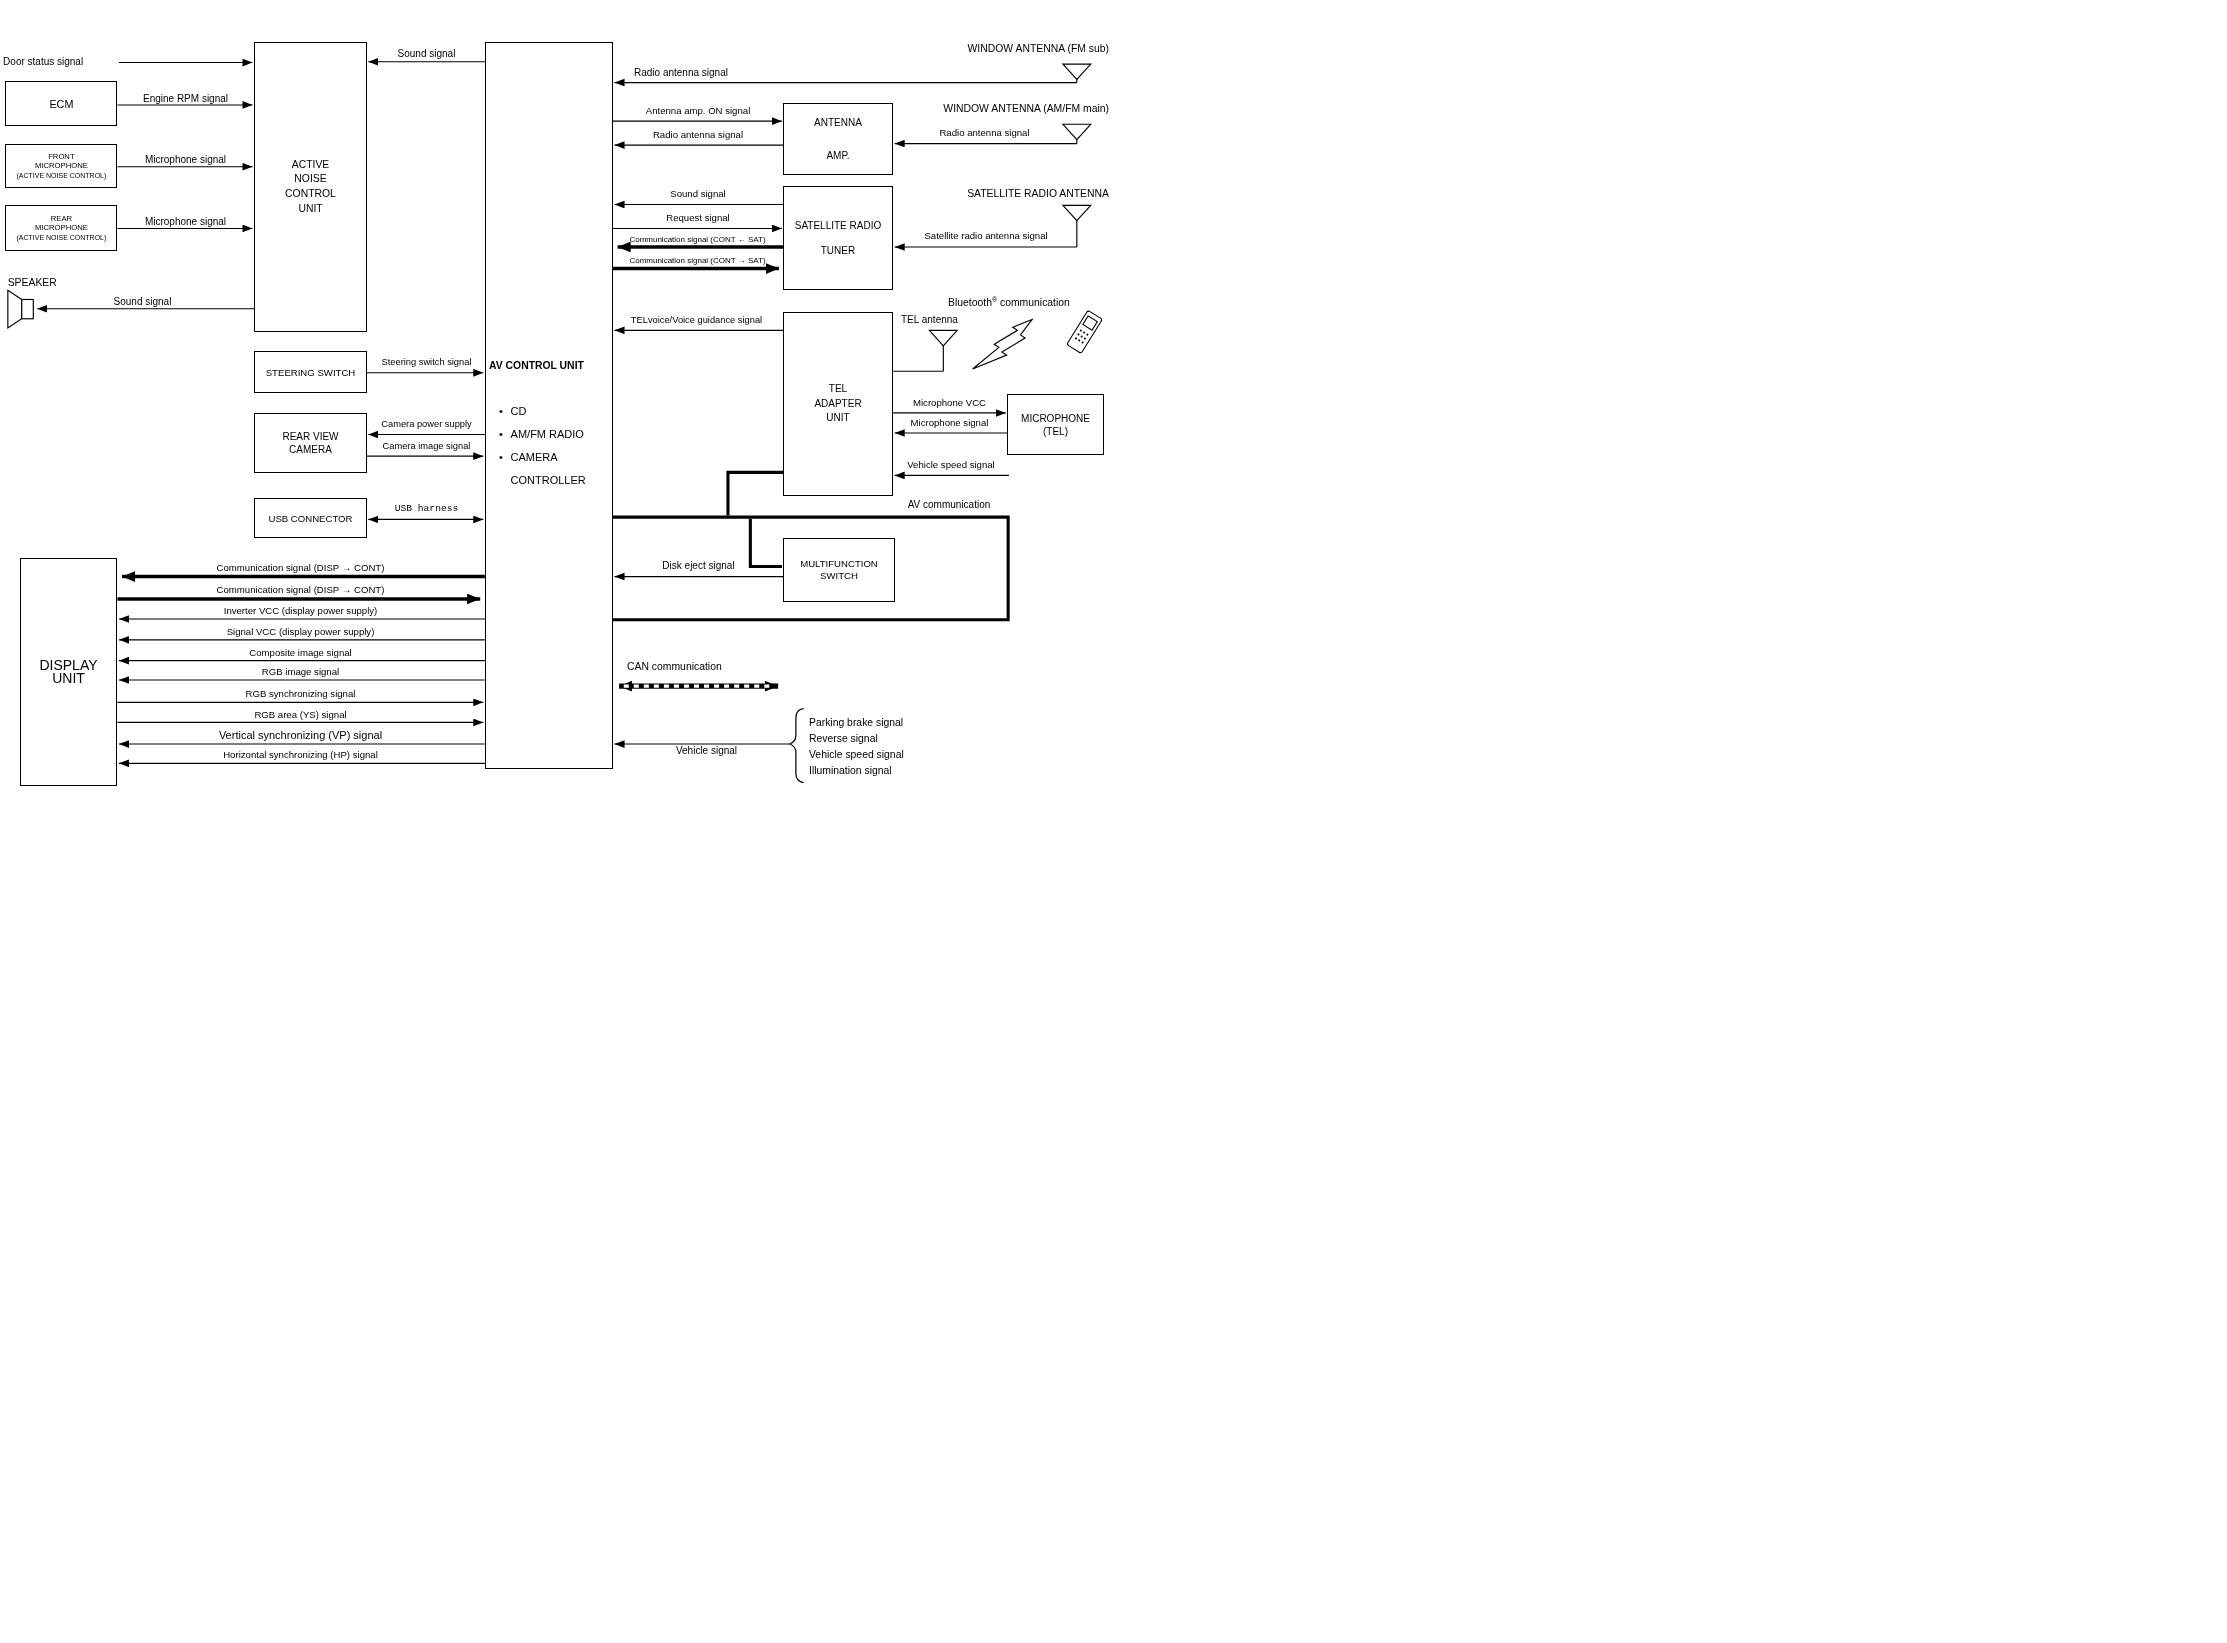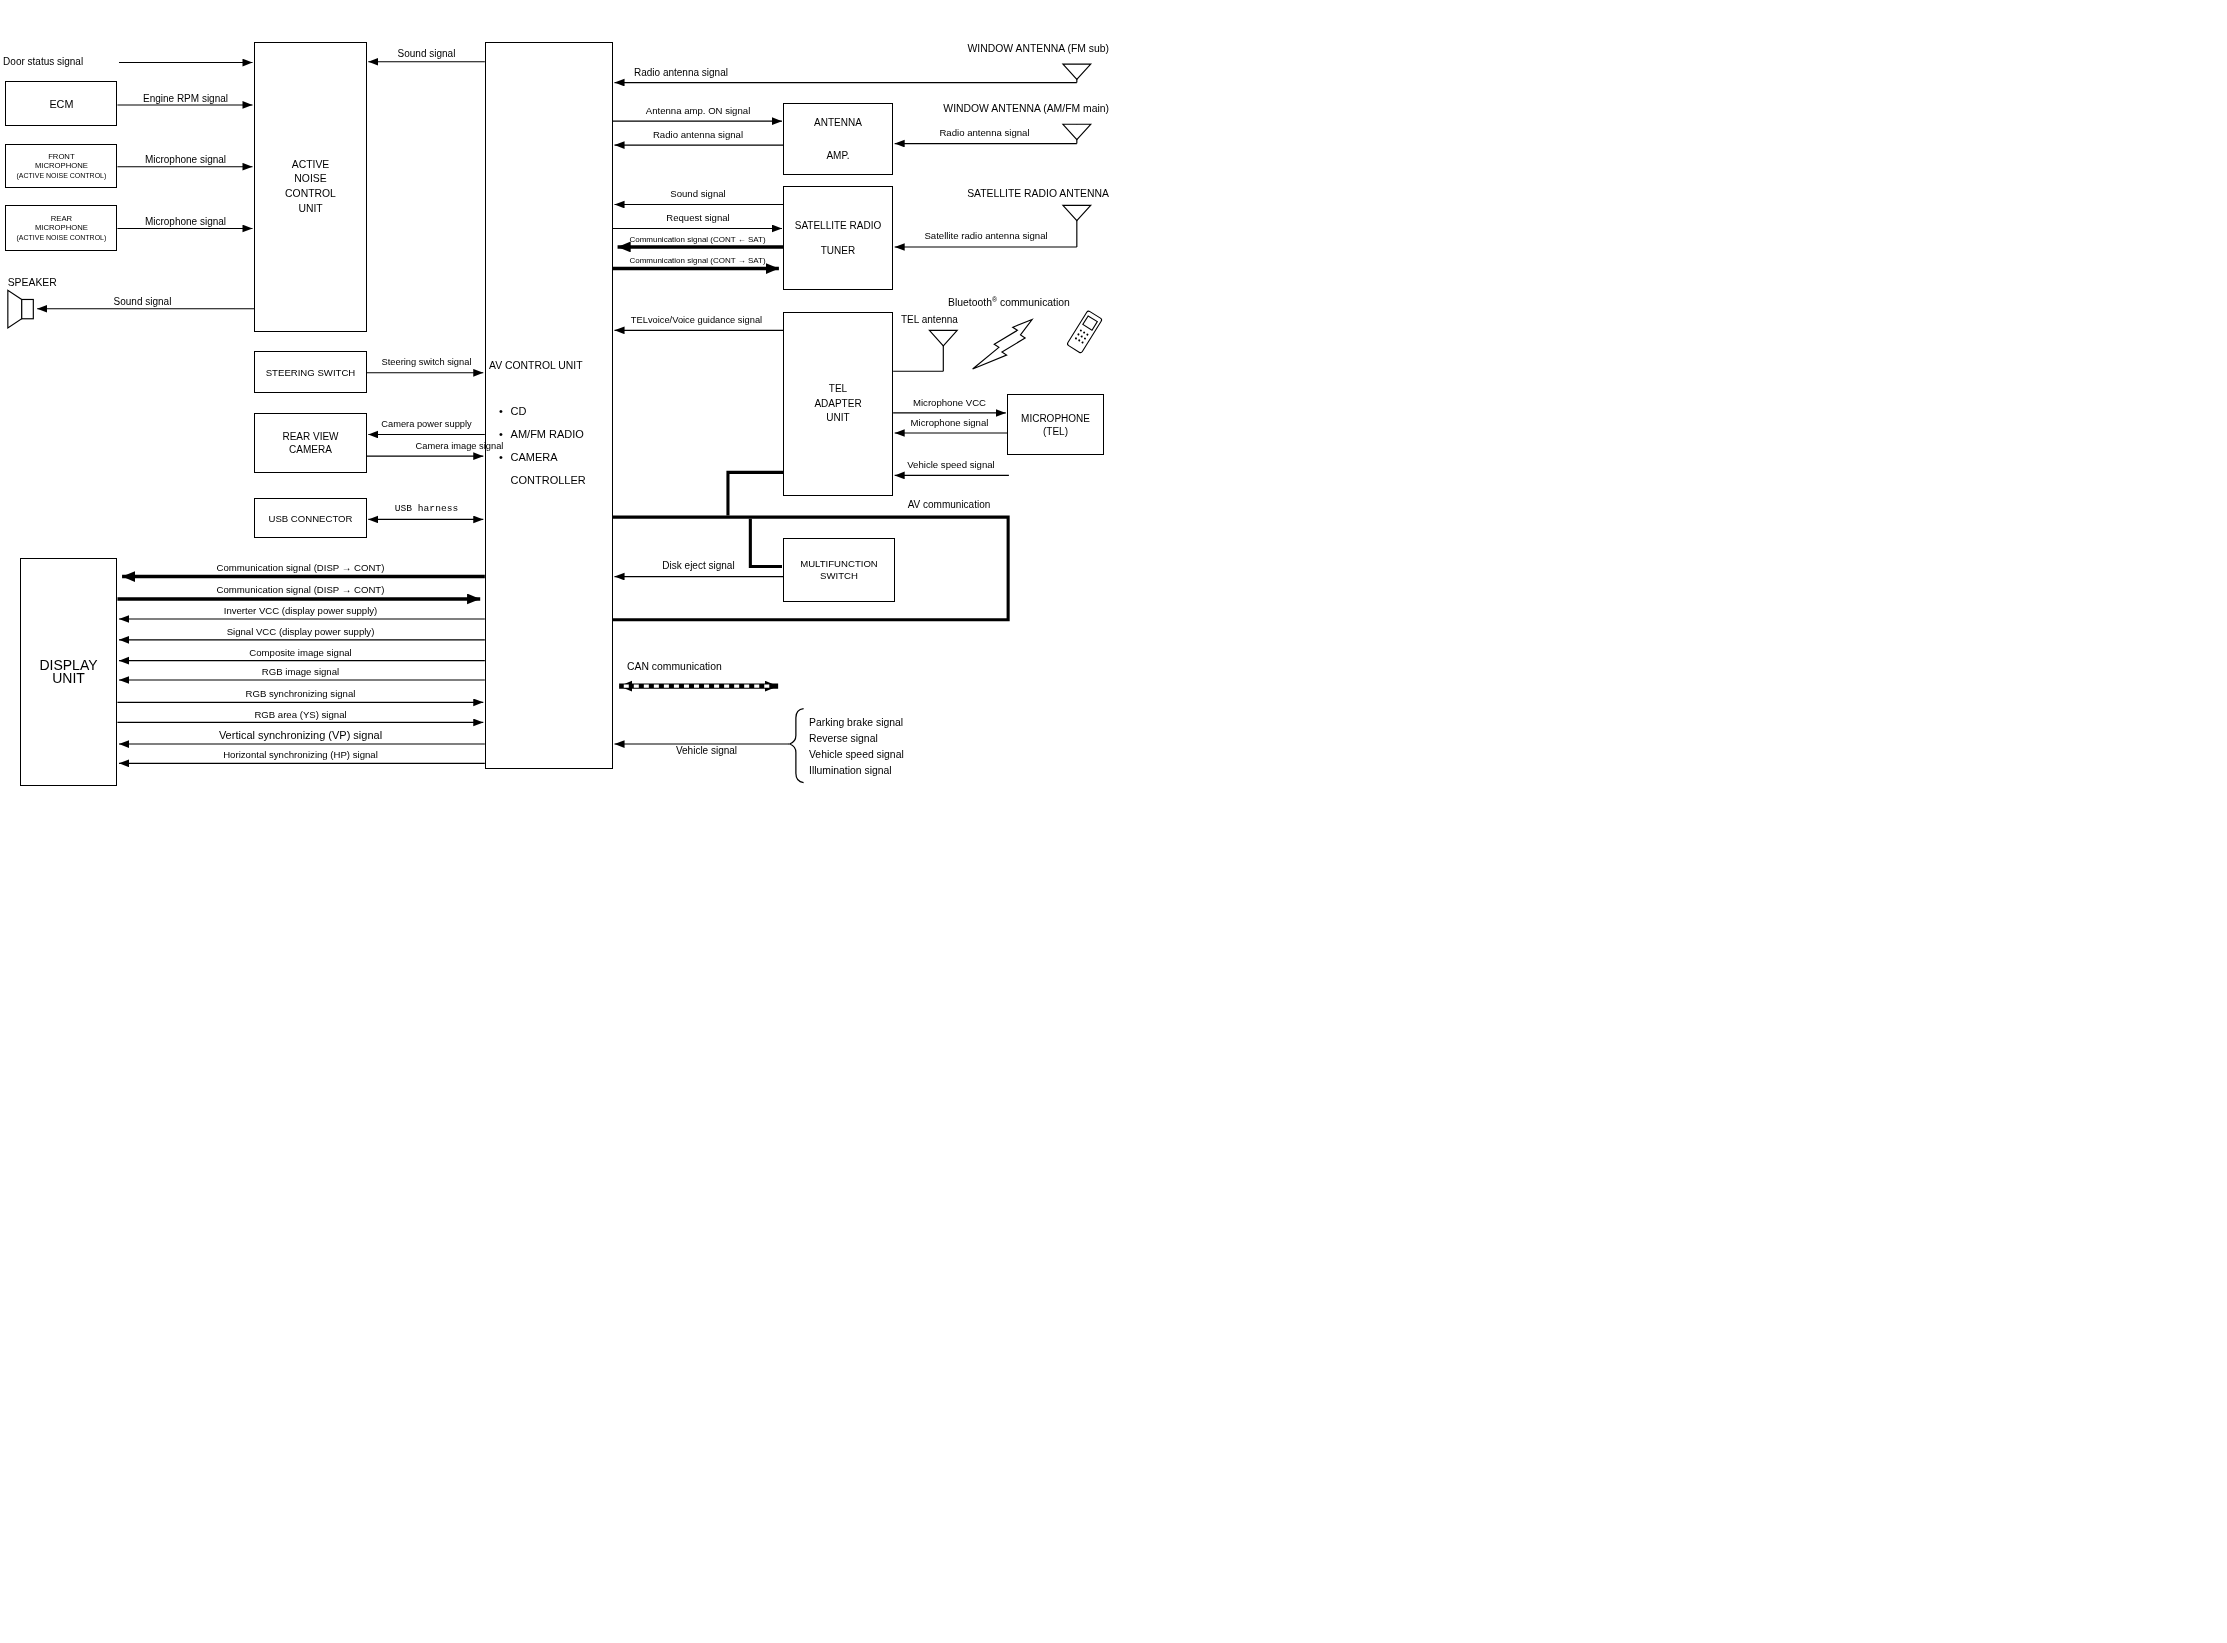--- a/index.html
+++ b/index.html
@@ -170,21 +170,21 @@
   <div class="box" style="left:254px;top:498px;width:113px;height:40px;font-size:9.6px;">
     <div>USB CONNECTOR</div>
   </div>
 
   <div class="box" style="left:20px;top:558px;width:97px;height:228px;font-size:14px;line-height:13px;">
     <div>DISPLAY</div>
     <div>UNIT</div>
   </div>
 
   <div class="box" style="left:485px;top:42px;width:128px;height:727px;justify-content:flex-start;"></div>
-  <div class="lbl" style="left:489px;top:360px;font-size:10.4px;">AV CONTROL UNIT</div>
+  <div class="lbl" style="left:489px;top:360px;font-size:10.4px;font-weight:bold;">AV CONTROL UNIT</div>
   <div class="feature-wrap">
     <div class="feature">CD</div>
     <div class="feature">AM/FM RADIO</div>
     <div class="feature">CAMERA CONTROLLER</div>
   </div>
 
   <div class="box" style="left:783px;top:103px;width:110px;height:72px;font-size:10px;line-height:13px;gap:20px;">
     <div>ANTENNA</div>
     <div>AMP.</div>
   </div>
@@ -212,21 +212,21 @@
 
   <div class="lbl" style="left:3.1px;top:56px;width:114px;font-size:10px;">Door status signal</div>
   <div class="lbl c" style="left:116px;top:93px;width:139px;font-size:10px;">Engine RPM signal</div>
   <div class="lbl c" style="left:116px;top:154px;width:139px;font-size:10px;">Microphone signal</div>
   <div class="lbl c" style="left:116px;top:216px;width:139px;font-size:10px;">Microphone signal</div>
   <div class="lbl" style="left:7.7px;top:277px;font-size:10.4px;">SPEAKER</div>
   <div class="lbl c" style="left:46px;top:296px;width:193px;font-size:10px;">Sound signal</div>
   <div class="lbl c" style="left:370px;top:48px;width:113px;font-size:10px;">Sound signal</div>
   <div class="lbl c" style="left:368px;top:356px;width:117px;font-size:9.3px;">Steering switch signal</div>
   <div class="lbl c" style="left:368px;top:418px;width:117px;font-size:9.3px;">Camera power supply</div>
-  <div class="lbl c" style="left:368px;top:440px;width:117px;font-size:9.3px;padding-left:33px;">Camera image signal</div>
+  <div class="lbl c" style="left:368px;top:440px;width:117px;font-size:9.3px;">Camera image signal</div>
   <div class="lbl c" style="left:368px;top:503px;width:117px;font-size:9.6px;font-family:Liberation Mono, monospace;">USB harness</div>
 
   <div class="lbl c" style="left:120px;top:562px;width:361px;font-size:9.6px;">Communication signal (DISP → CONT)</div>
   <div class="lbl c" style="left:120px;top:584px;width:361px;font-size:9.6px;">Communication signal (DISP → CONT)</div>
   <div class="lbl c" style="left:120px;top:605px;width:361px;font-size:9.6px;">Inverter VCC (display power supply)</div>
   <div class="lbl c" style="left:120px;top:626px;width:361px;font-size:9.6px;">Signal VCC (display power supply)</div>
   <div class="lbl c" style="left:120px;top:647px;width:361px;font-size:9.6px;">Composite image signal</div>
   <div class="lbl c" style="left:120px;top:666px;width:361px;font-size:9.6px;">RGB image signal</div>
   <div class="lbl c" style="left:120px;top:688px;width:361px;font-size:9.6px;">RGB synchronizing signal</div>
   <div class="lbl c" style="left:120px;top:709px;width:361px;font-size:9.6px;">RGB area (YS) signal</div>

